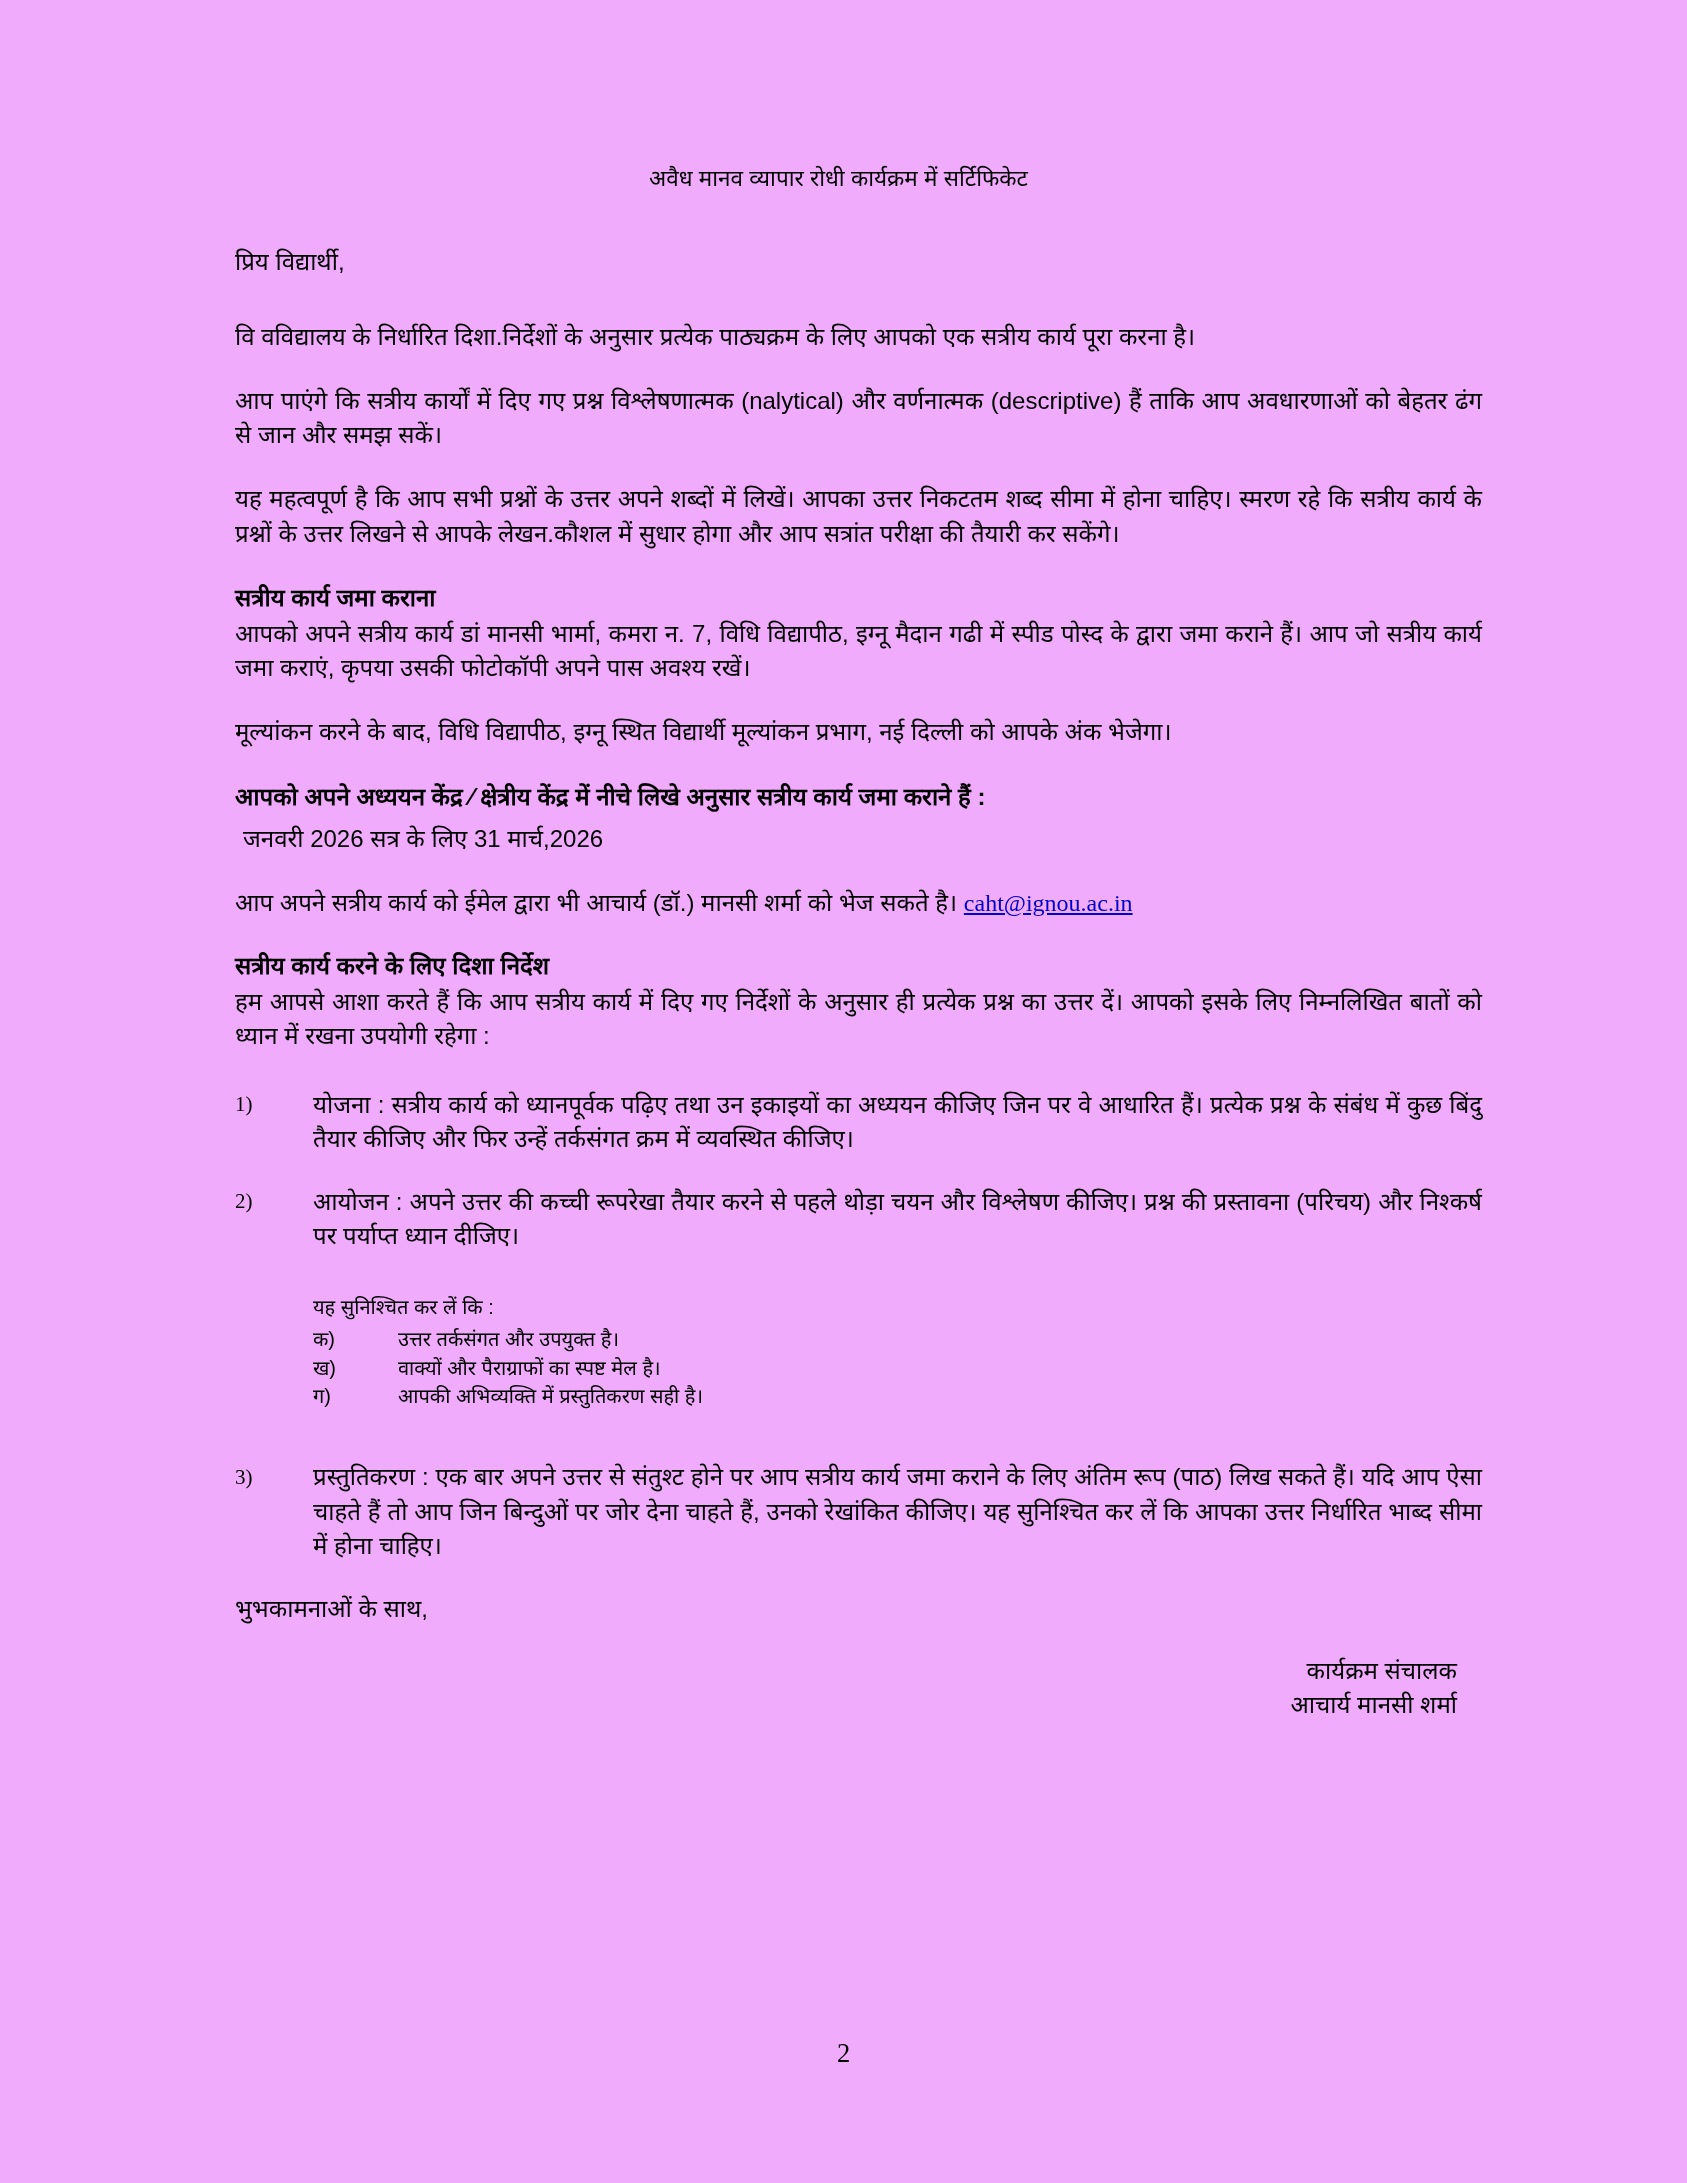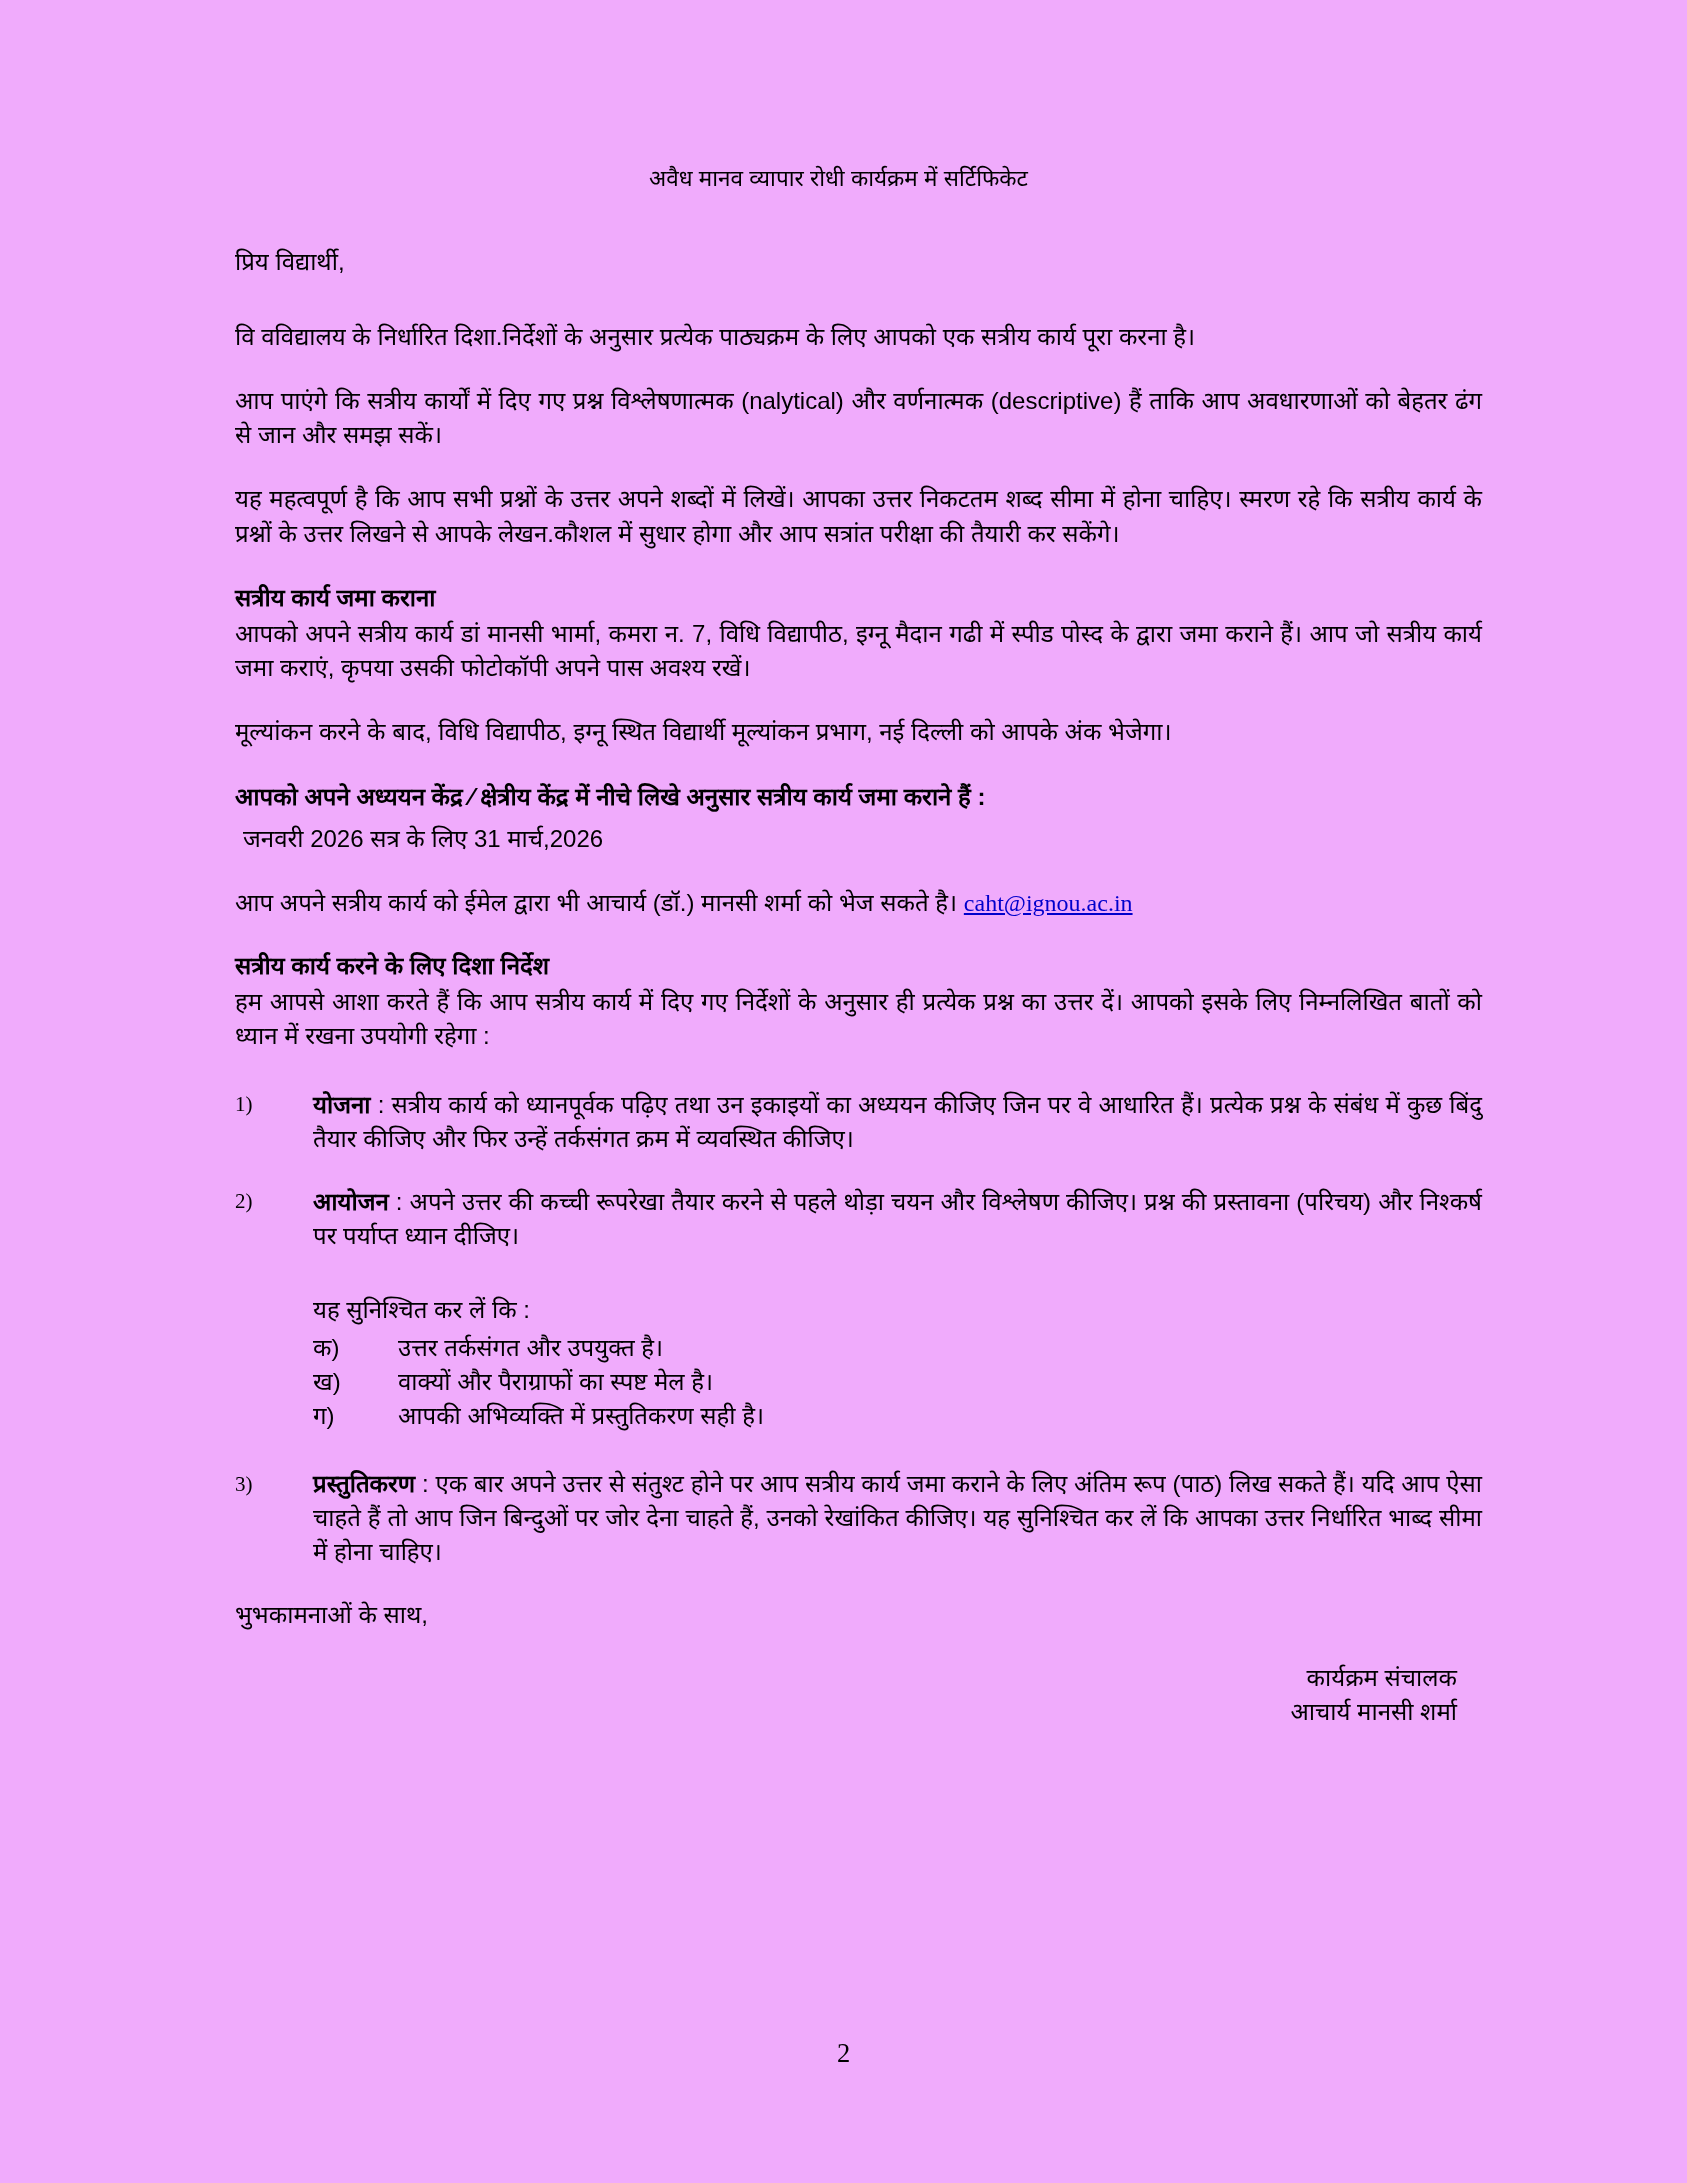--- a/index.html
+++ b/index.html
@@ -77,27 +77,27 @@
     flex: 0 0 78px;
     font-size: 21px;
     padding-top: 2.6px;
   }
   .list-body {
     flex: 1 1 auto;
     text-align: justify;
     text-justify: inter-word;
   }
   .list-body b {
-    font-weight: 700;
+    font-weight: 400;
   }
   .sub-block {
     margin-left: 78px;
     margin-top: 40px;
-    margin-bottom: 34px;
-    font-size: 24px;
+    margin-bottom: 50px;
+    font-size: 20px;
     line-height: 1.42;
   }
   .sub-intro {
     margin-bottom: 4px;
   }
   .sub-item {
     display: flex;
     align-items: flex-start;
   }
   .sub-marker {

